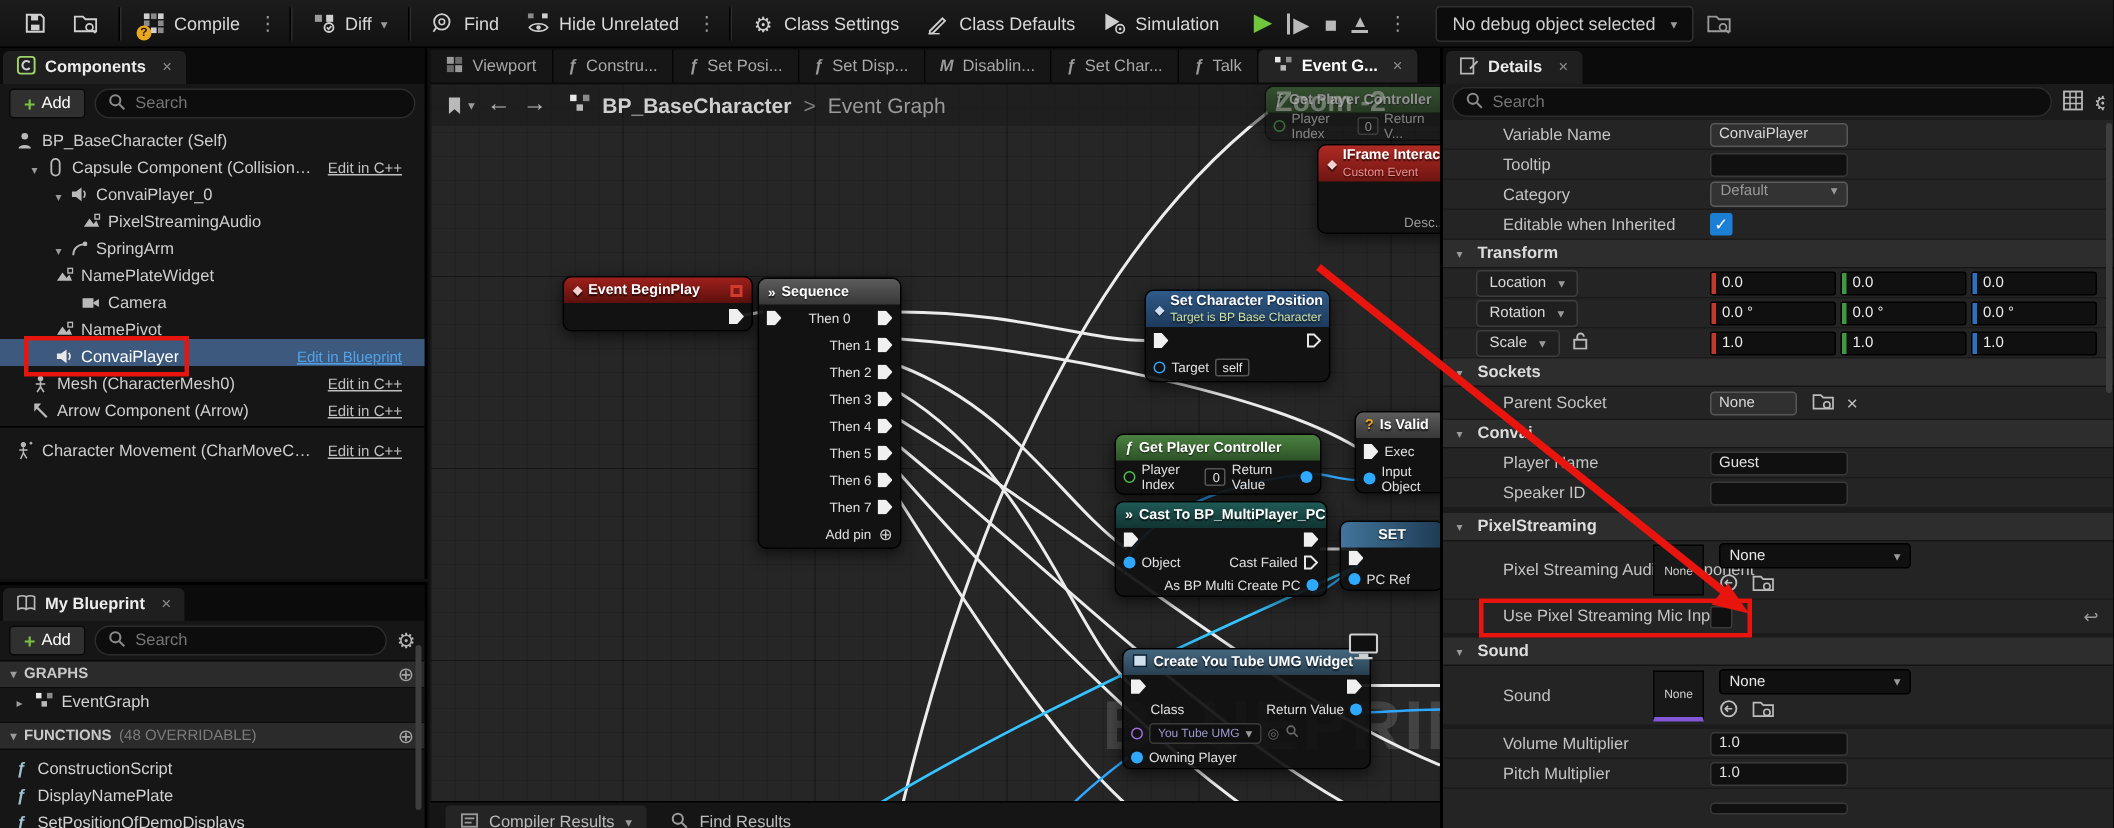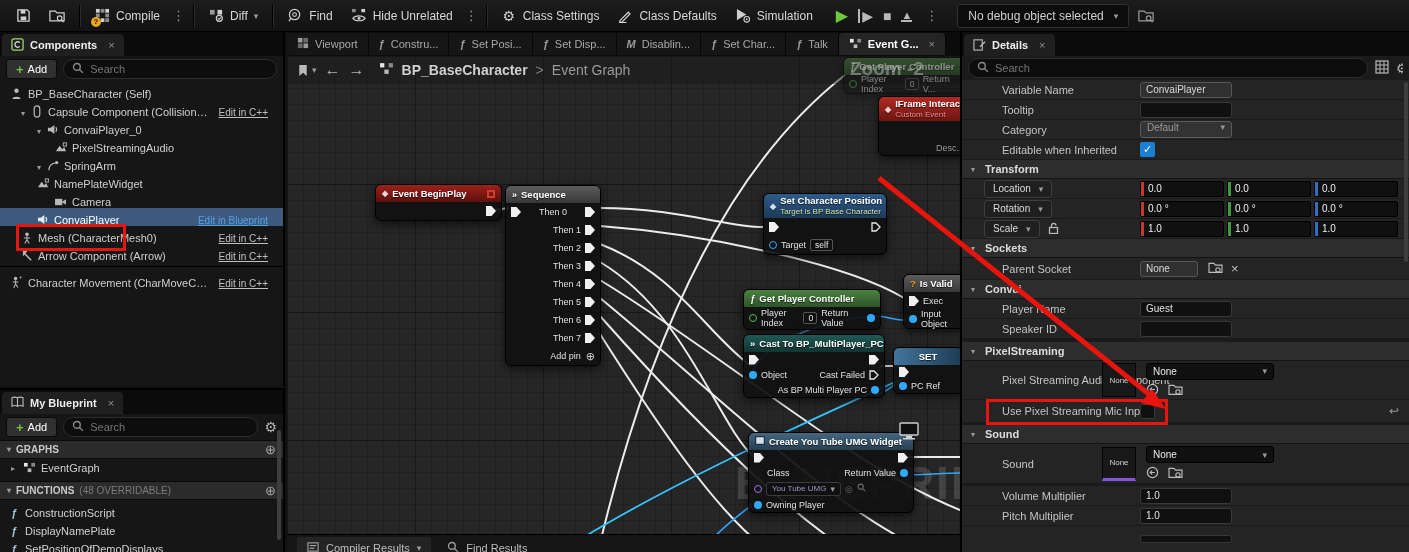--- a/index.html
+++ b/index.html
@@ -338,20 +338,29 @@
         </div>
       <div class="trow" style="padding-left:52px">
           <span class="ticon">
             <svg width="13" height="10" viewBox="0 0 14 11">
               <rect x="1" y="2" width="8" height="7" fill="#b9b9b9"></rect>
               <path d="M9 5l4-2.5v6L9 6z" fill="#b9b9b9"></path>
             </svg>
           </span>
           <span class="lbl">Camera</span>
         </div>
+      <div class="trow" style="padding-left:34px">
+          <span class="ticon">
+            <svg width="12" height="11" viewBox="0 0 13 12">
+              <path d="M1 10l4-6 3 4 2-2.5 2 4.5z" fill="#b9b9b9"></path>
+              <rect x="9" y="1" width="3.4" height="3.4" fill="none" stroke="#b9b9b9" stroke-width="1"></rect>
+            </svg>
+          </span>
+          <span class="lbl">NamePivot</span>
+        </div>
       <div class="trow sel" style="padding-left:34px">
           <span class="ticon">
             <svg width="12" height="11" viewBox="0 0 13 12">
               <path d="M1 4h3l4-3v10l-4-3H1z" fill="#e8e8e8"></path>
               <path d="M9.5 3.5a4 4 0 0 1 0 5" fill="none" stroke="#e8e8e8" stroke-width="1.2"></path>
             </svg>
           </span>
           <span class="lbl">ConvaiPlayer</span>
           <span class="link bp">Edit in Blueprint</span>
         </div>
@@ -696,21 +705,21 @@
               <span>Object</span>
             </span>
             <span style="display:flex;align-items:center;gap:4px">
               <span>Cast Failed</span>
               <svg class="pexech" width="10" height="10">
                 <path d="M1 1 H5 L9 5 L5 9 H1 Z" fill="none" stroke="#e8e8e8" stroke-width="1.3"></path>
               </svg>
             </span>
           </div>
         <div class="prow r" style="height:15px">
-            <span>As BP Multi Player PC</span>
+            <span>As BP Multi Create PC</span>
             <span class="pdot bfill"></span>
           </div>
       </div>
 
       <div class="node" style="left:606px;top:291px;width:70px">
         <div class="nhead hset">
             <span>SET</span>
           </div>
         <div class="prow" style="height:14px">
             <span class="pexec"></span>

